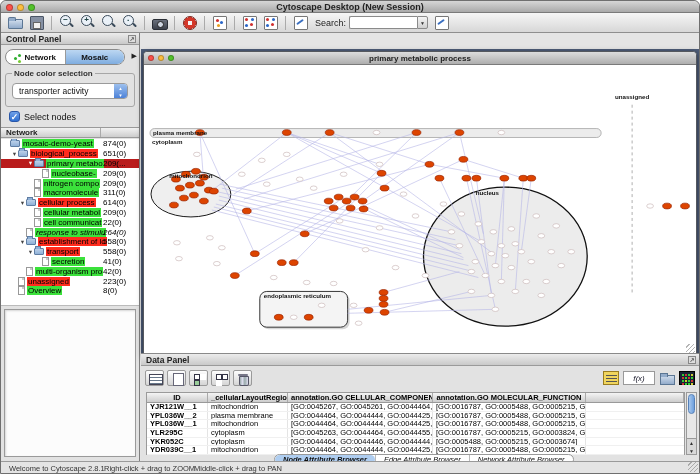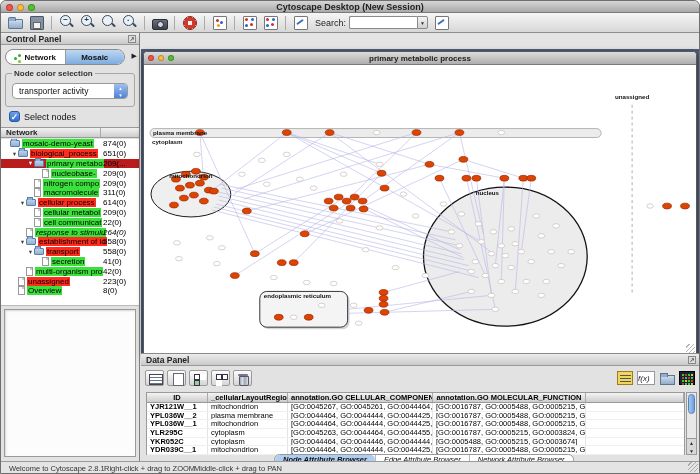--- a/index.html
+++ b/index.html
@@ -121,21 +121,21 @@
   .d-page::before{content:"";position:absolute;left:5px;top:2px;width:9px;height:11px;background:#fff;border:1px solid #667;}
   .d-select::before,.d-unselect::before{content:"";position:absolute;left:4px;top:3px;width:4px;height:4px;border:1px solid #334;background:#fff;
     box-shadow:6px 0 0 #fff,6px 0 0 0 #fff, 0 6px 0 #fff;}
   .d-select::after{content:"";position:absolute;left:4px;top:9px;width:4px;height:4px;border:1px solid #334;background:#9c9;}
   .d-unselect::after{content:"";position:absolute;left:10px;top:3px;width:4px;height:4px;border:1px solid #334;background:#fff;}
   .d-trash::before{content:"";position:absolute;left:5px;top:5px;width:8px;height:8px;background:linear-gradient(90deg,#9aa,#dde 30%,#9aa 60%,#dde);border:1px solid #556;border-radius:0 0 2px 2px;}
   .d-trash::after{content:"";position:absolute;left:4px;top:3px;width:10px;height:2px;background:#778;border-radius:1px;}
   .dpright{margin-left:auto;display:flex;gap:4px;}
   .d-list{width:16px;height:14px;background:#f0d55e;border:1px solid #9a7d20;position:relative;}
   .d-list::before{content:"";position:absolute;left:2px;top:3px;width:11px;height:1px;background:#555;box-shadow:0 3px 0 #555,0 6px 0 #555;}
-  .d-fx{width:18px;height:14px;border:1px solid #999;background:#fff;font-style:italic;font-size:8px;line-height:13px;text-align:left;color:#223;}
+  .d-fx{width:32px;height:14px;border:1px solid #999;background:#fff;font-style:italic;font-size:8px;line-height:13px;text-align:center;color:#223;}
   .d-folder{width:16px;height:14px;position:relative;}
   .d-folder::before{content:"";position:absolute;left:1px;top:4px;width:13px;height:8px;background:linear-gradient(#cfdcec,#93accb);border:1px solid #5b7694;}
   .d-folder::after{content:"";position:absolute;left:1px;top:2px;width:6px;height:3px;background:#93accb;border:1px solid #5b7694;border-bottom:none;}
   .d-matrix{width:16px;height:14px;background:#1a2233;border:1px solid #000;position:relative;}
   .d-matrix::before{content:"";position:absolute;left:2px;top:2px;width:2px;height:2px;background:#3c3;
     box-shadow:3px 0 0 #c33,6px 0 0 #3c3,9px 0 0 #cc3,0 3px 0 #c33,3px 3px 0 #3c3,6px 3px 0 #c33,9px 3px 0 #3c3,
     0 6px 0 #3c3,3px 6px 0 #cc3,6px 6px 0 #3c3,9px 6px 0 #c33,0 9px 0 #c33,3px 9px 0 #3c3,6px 9px 0 #3c3,9px 9px 0 #cc3;}
   
   #dtable{position:absolute;left:5px;top:38px;width:539px;height:63px;background:#fff;border:1px solid #9a9a9a;font-size:7.5px;}
   .drow{display:flex;height:8.7px;line-height:8.7px;border-bottom:1px solid #f0f0f0;white-space:nowrap;}

